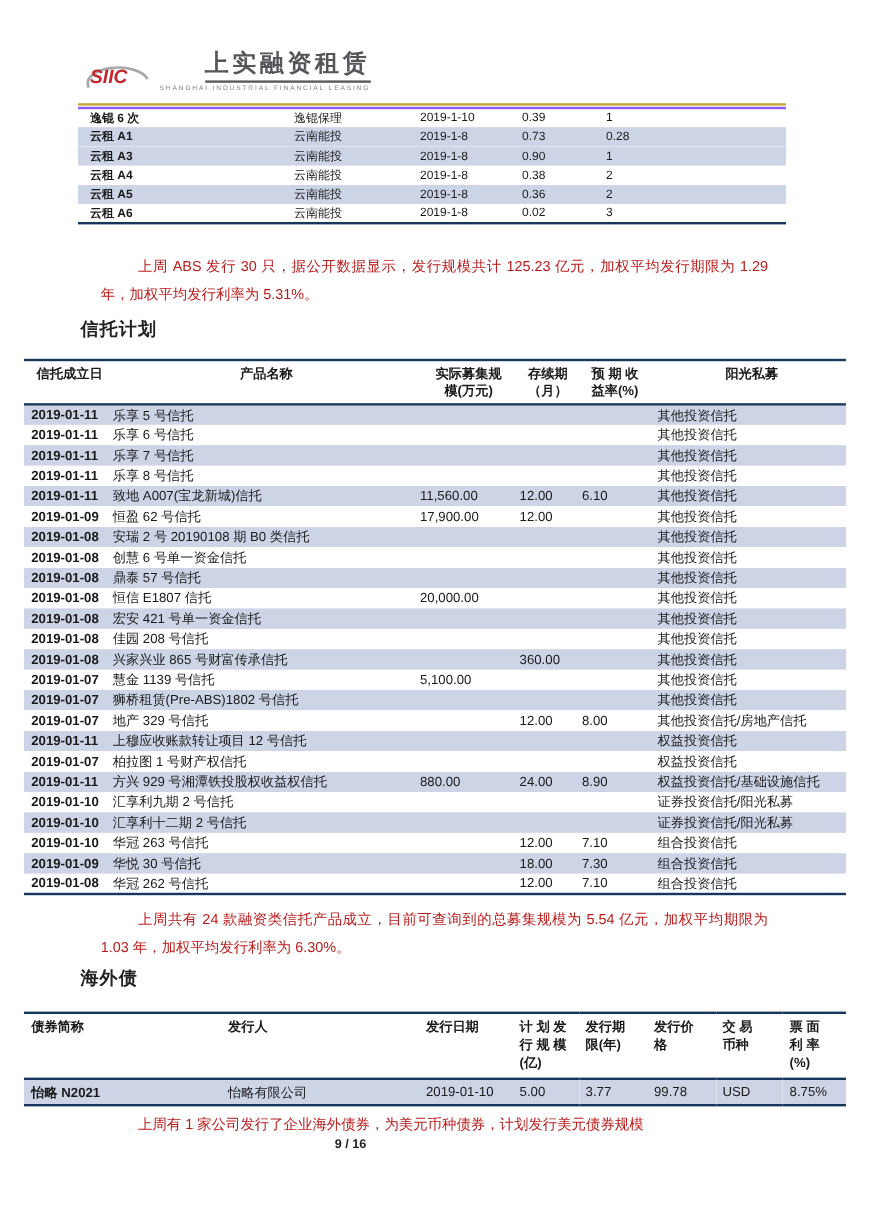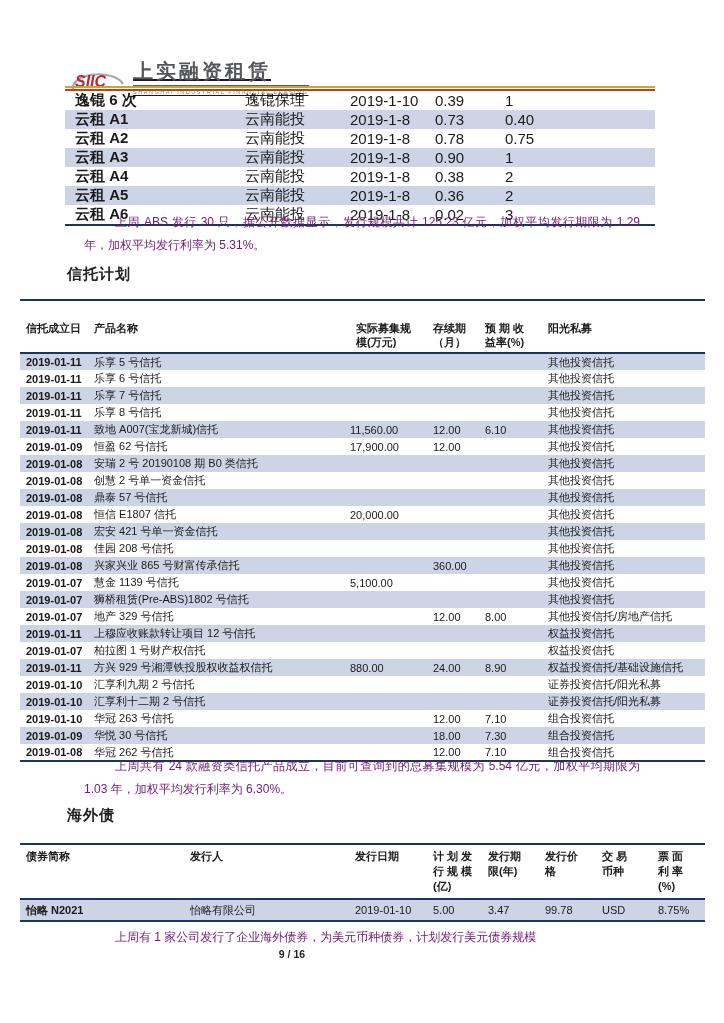--- a/index.html
+++ b/index.html
@@ -1,56 +1,56 @@
 <!DOCTYPE html>
 <html><head>
 <meta charset="utf-8">
 <style>
   * { margin:0; padding:0; box-sizing:border-box; }
   html,body { background:#ffffff; }
   body { font-family:"Liberation Sans", sans-serif; color:#1a1a1a; }
   .page { position:relative; width:724px; height:1023px; background:#fff; overflow:hidden; }
 
   
-  .logo { position:absolute; left:70px; top:60px; display:flex; align-items:flex-start; gap:7px;text-decoration:underline; }
+  .logo { position:absolute; left:70px; top:42px; display:flex; align-items:flex-start; gap:7px; }
   .logo-badge { width:56px; height:40px; }
-  .logo-right { display:flex; flex-direction:column; }
+  .logo-right { display:flex; flex-direction:column;align-items:flex-end; }
   .logo-name { font-size:20px; font-weight:bold; color:#54565a; letter-spacing:3px;
                padding-bottom:3px; border-bottom:2px solid #5a5b5e; line-height:22px; }
   .logo-sub  { font-size:5.5px; color:#808285; letter-spacing:1.55px; margin-top:2px; white-space:nowrap; }
 
   
   table { border-collapse:collapse; table-layout:fixed; }
   td, th { overflow:hidden; }
   tr.alt { background:#ccd4e6;padding-left:40px; }
 
   
   #abs-block { position:absolute; left:65px; top:86px; width:590px; }
   .gold-rule { height:2px; background:#c9a634; margin-bottom:1px; }
-  table.abs { width:590px; border-top:2px solid #c2410c; border-bottom:2px solid #17365d; font-size:15px; }
+  table.abs { width:590px; border-top:2px solid #8b5cf6; border-bottom:2px solid #17365d; font-size:10px; }
   table.abs td { height:16px; padding:0 0 0 10px; vertical-align:middle; white-space:nowrap; }
   table.abs td.c1 { font-weight:bold; }
 
   
   .para { position:absolute; left:84px; width:556px; font-size:12px; line-height:23px;
-          text-align:justify; text-indent:31px; color:#701a75; }
+          text-align:justify; text-indent:31px; color:#b91c1c; }
   #p-abs   { top:211px; }
   #p-trust { top:755px; }
   #p-bond  { top:926px; }
 
   
   .sec-h { position:absolute; left:67px; font-size:15px; font-weight:bold; color:#222; letter-spacing:1px; }
   #h-trust { top:265px; }
   #h-bond  { top:806px; }
 
   
   #trust-block { position:absolute; left:20px; top:299px; width:685px; }
   table.trust { width:685px; border-top:2px solid #17365d; border-bottom:2px solid #17365d; font-size:11px; }
-  table.trust thead th { text-align:left; font-weight:bold; white-space:pre-line; vertical-align:top;
-                         line-height:14px; padding:20px 0 3px 6px; border-bottom:2px solid #17365d; }
+  table.trust thead th { text-align:center; font-weight:bold; white-space:pre-line; vertical-align:top;
+                         line-height:14px; padding:4px 0 3px 6px; border-bottom:2px solid #17365d; }
   table.trust tbody td { height:17px; padding:0 0 0 6px; vertical-align:middle; white-space:nowrap; }
   table.trust td.c-date { font-weight:bold; }
   table.trust td.c-name { padding-left:4px; }
   table.trust th.h-name { padding-left:4px; }
   table.trust td.c-scale { padding-right:2px; padding-left:0; }
   table.trust td.c-term, table.trust th.h-term { padding-left:8px; }
   table.trust td.c-yield, table.trust th.h-yield { padding-left:5px; }
   table.trust td.c-usage, table.trust th.h-usage { padding-left:8px; }
 
   
@@ -106,30 +106,23 @@
             <td>2019-1-10</td>
             <td>0.39</td>
             <td>1</td>
           </tr>
 
           <tr class="alt">
             <td class="c1">云租 A1</td>
             <td>云南能投</td>
             <td>2019-1-8</td>
             <td>0.73</td>
-            <td>0.40</td>
-          </tr>
-
-          <tr>
-            <td class="c1">云租 A2</td>
-            <td>云南能投</td>
-            <td>2019-1-8</td>
-            <td>0.78</td>
-            <td>0.75</td>
-          </tr>
+            <td>0.28</td>
+          </tr>
+
 
           <tr class="alt">
             <td class="c1">云租 A3</td>
             <td>云南能投</td>
             <td>2019-1-8</td>
             <td>0.90</td>
             <td>1</td>
           </tr>
 
           <tr>
@@ -246,21 +239,21 @@
             <td class="c-date">2019-01-08</td>
             <td class="c-name">安瑞 2 号 20190108 期 B0 类信托</td>
             <td class="c-scale"></td>
             <td class="c-term"></td>
             <td class="c-yield"></td>
             <td class="c-usage">其他投资信托</td>
           </tr>
 
           <tr>
             <td class="c-date">2019-01-08</td>
-            <td class="c-name">创慧 2 号单一资金信托</td>
+            <td class="c-name">创慧 6 号单一资金信托</td>
             <td class="c-scale"></td>
             <td class="c-term"></td>
             <td class="c-yield"></td>
             <td class="c-usage">其他投资信托</td>
           </tr>
 
           <tr class="alt">
             <td class="c-date">2019-01-08</td>
             <td class="c-name">鼎泰 57 号信托</td>
             <td class="c-scale"></td>
@@ -442,21 +435,21 @@
 (%)</th>
         </tr>
       </thead>
       <tbody>
 
           <tr class="alt">
             <td class="c-name">怡略  N2021</td>
             <td class="c-issuer">怡略有限公司</td>
             <td class="c-date">2019-01-10</td>
             <td class="c-scale">5.00</td>
-            <td class="c-term">3.47</td>
+            <td class="c-term">3.77</td>
             <td class="c-price">99.78</td>
             <td class="c-cur">USD</td>
             <td class="c-coupon">8.75%</td>
           </tr>
         </tbody>
     </table>
   </div>
 
   <p class="para" id="p-bond">上周有 1 家公司发行了企业海外债券，为美元币种债券，计划发行美元债券规模</p>
 

